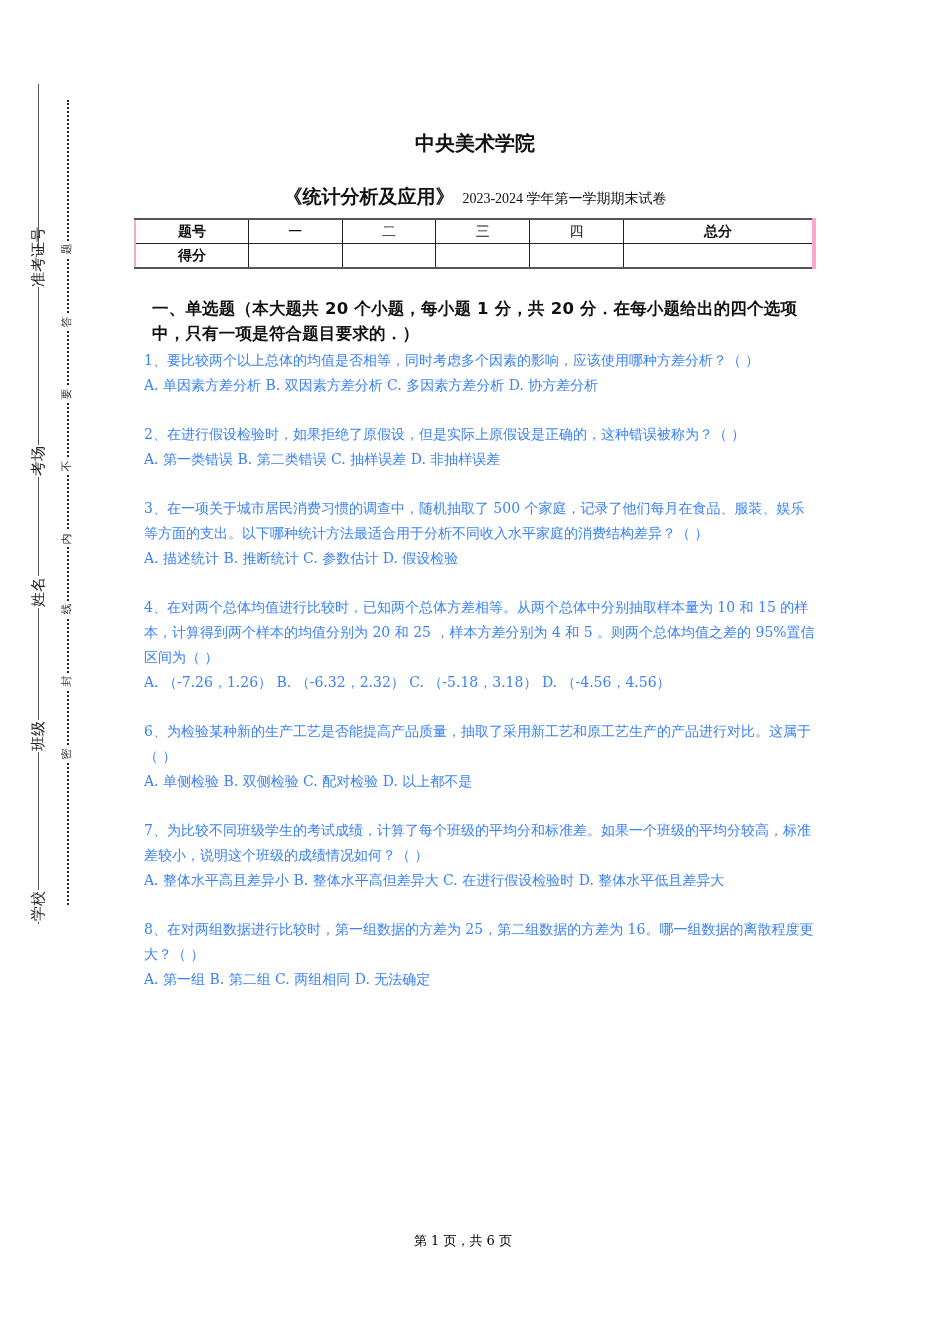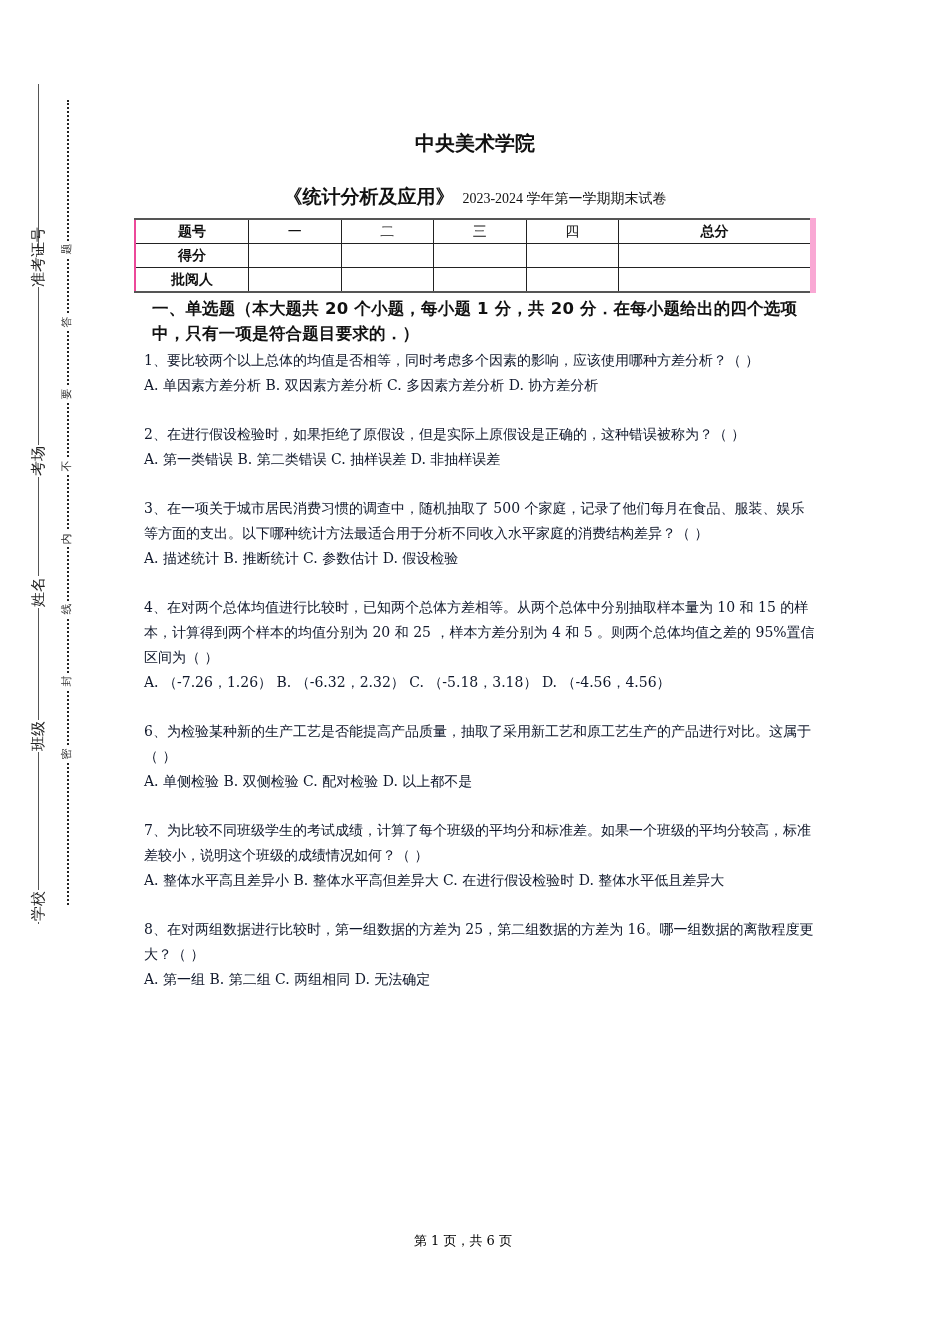--- a/index.html
+++ b/index.html
@@ -22,30 +22,30 @@
   .subtitle { position: absolute; left: 0; width: 950px; top: 184px; text-align: center; }
   .subtitle .course { font-family: "DejaVu Sans", "Liberation Sans", sans-serif; font-weight: bold; font-size: 19px; }
   .subtitle .term { font-family: "Liberation Serif", serif; font-size: 14px; margin-left: 8px; }
 
   
   table.score { position: absolute; left: 134px; top: 218px; width: 682px; border-collapse: collapse;
                 font-family: "DejaVu Sans", "Liberation Sans", sans-serif; font-size: 14px; }
   table.score td { border: 1px solid #222; height: 23px; text-align: center; padding: 0; }
   table.score tr:first-child td { border-top: 2px solid #555; }
   table.score tr:last-child td { border-bottom: 2px solid #555; }
-  table.score td:first-child { border-left: 2px solid #ec4899; font-weight: bold; width: 112px; }
-  table.score td:last-child { border-right: 6px solid #f9a8d4; }
+  table.score td:first-child { border-left: 2px solid #f9a8d4; font-weight: bold; width: 112px; }
+  table.score td:last-child { border-right: 4px solid #f9a8d4; }
   table.score td.hdr { font-weight: normal; }
   table.score td.hdr-bold { font-weight: bold; }
 
   
   .content { position: absolute; left: 144px; top: 296px; width: 672px; }
   .section-title { font-family: "DejaVu Sans", "Liberation Sans", sans-serif; font-weight: bold;
                    font-size: 16.5px; line-height: 25px; margin: 0 0 2px 8px; letter-spacing: 0.2px; }
-  .q { margin-bottom: 24px; font-size: 14px; line-height: 25px; color: #0f172a; }
+  .q { margin-bottom: 24px; font-size: 14px; line-height: 25px; color: #3b82f6; }
   .q .stem, .q .opts { display: block; }
   .q .opts { white-space: normal; }
 
   .footer { position: absolute; left: 12px; width: 902px; top: 1232px; text-align: center; font-size: 13px; color: #000000; }
 </style>
 </head>
 <body>
 
 <div class="margin-solid"></div>
 <div class="margin-dotted"></div>
@@ -81,28 +81,20 @@
     <td class="hdr-bold">总分</td>
   </tr>
   <tr>
     <td>得分</td>
     <td></td>
     <td></td>
     <td></td>
     <td></td>
     <td></td>
   </tr>
-  <tr>
-    <td>批阅人</td>
-    <td></td>
-    <td></td>
-    <td></td>
-    <td></td>
-    <td></td>
-  </tr>
 </tbody>
   </table>
 
 <div class="content">
   <div class="section-title">一、单选题（本大题共 20 个小题，每小题 1 分，共 20 分．在每小题给出的四个选项中，只有一项是符合题目要求的．）</div>
 
   <div class="q">
     <span class="stem">1、要比较两个以上总体的均值是否相等，同时考虑多个因素的影响，应该使用哪种方差分析？（ ）</span>
     <span class="opts">A. 单因素方差分析 B. 双因素方差分析 C. 多因素方差分析 D. 协方差分析</span>
   </div>

